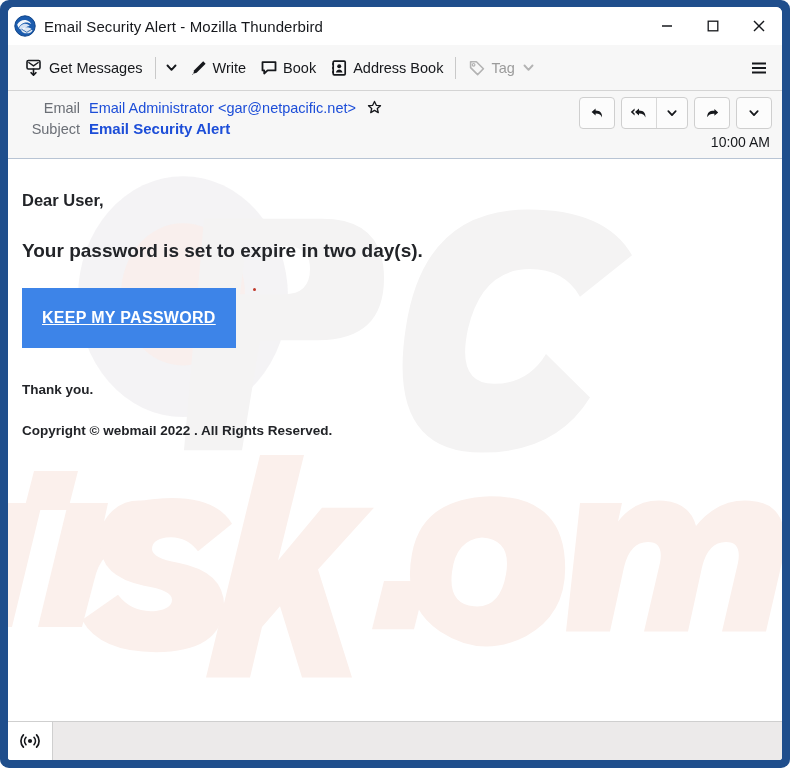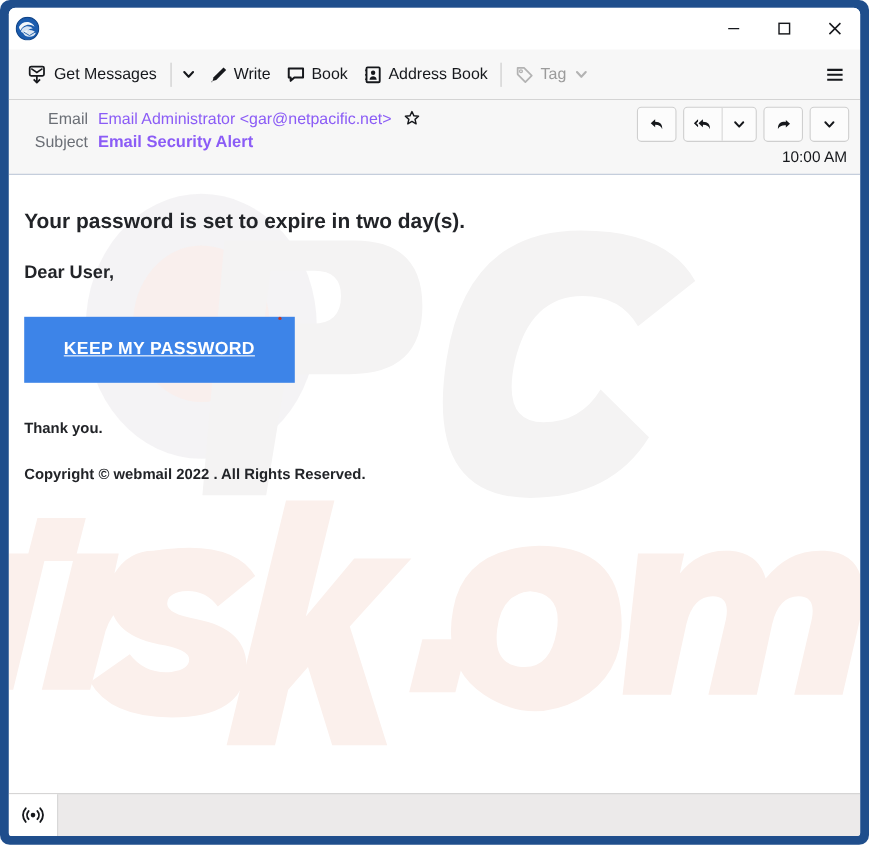--- a/index.html
+++ b/index.html
@@ -156,21 +156,21 @@
   .hdr-label {
     color: #6b6f76;
     font-size: 14.5px;
     width: 62px;
     text-align: right;
     margin-right: 9px;
     flex: 0 0 auto;
   }
   .hdr-value {
     font-size: 14.5px;
-    color: #8b5cf6;
+    color: #1d4ed8;
     white-space: nowrap;
   }
   #subject-value { font-weight: bold; font-size: 15px; }
   #star-icon { margin-left: 7px; display: inline-block; vertical-align: -2px; }
   #msg-time {
     position: absolute;
     right: 12px;
     bottom: 8px;
     font-size: 14px;
     color: #16181c;
@@ -240,21 +240,21 @@
   #p-encourage { font-size: 16.5px; line-height: 1.42; max-width: 754px; margin-bottom: 22px; }
   #cta-wrap { margin: 0 0 34px 0; }
   #cta-button {
     display: inline-block;
     background: #3d84e8;
     color: #ffffff;
     font-size: 16px;
     font-weight: bold;
     letter-spacing: 0.3px;
     text-decoration: underline;
-    padding: 21px 36px;
+    padding: 21px 20px;
     cursor: default;
   }
   #red-dot {
     position: absolute;
     left: 231px;
     top: 0px;
     width: 3px; height: 3px;
     background: #c0392b;
     border-radius: 50%;
   }
@@ -293,20 +293,21 @@
 
     <div id="titlebar">
       <svg id="tb-logo" viewBox="0 0 22 22">
         <circle cx="11" cy="11" r="10.2" fill="#1b5cae"></circle>
         <circle cx="11" cy="11" r="10.2" fill="none" stroke="#0f4489" stroke-width="1"></circle>
         <path d="M3.2 9.5c1.6-3.4 5.6-5.2 9.3-4.3 2.3.6 4.1 2.2 4.9 4.1-2.1-1.7-5-2.3-7.6-1.4-2.4.8-4.3 2.6-5.2 4.8-.8-1-1.2-2.2-1.4-3.2z" fill="#ffffff" opacity="0.95"></path>
         <path d="M5.0 13.6c.5-2.2 2.3-4 4.6-4.6 2.3-.6 4.7.2 6.2 1.9-2.6.1-5 1.6-6.2 3.9-1.6.4-3.3.1-4.6-1.2z" fill="#e9f1fb" opacity="0.9"></path>
         <ellipse cx="12.8" cy="15.3" rx="5.4" ry="3.0" fill="#ffffff" opacity="0.85"></ellipse>
         <path d="M7.6 14.2l5.2 3.1 5.2-3.1" fill="none" stroke="#2c67ab" stroke-width="0.9"></path>
       </svg>
+      <div id="tb-title">Email Security Alert - Mozilla Thunderbird</div>
 
       <div id="window-controls">
         <div class="wc-btn">
           <svg width="14" height="14" viewBox="0 0 14 14">
             <line x1="2" y1="7" x2="12" y2="7" stroke="#16181c" stroke-width="1.3"></line>
           </svg>
         </div>
         <div class="wc-btn">
           <svg width="14" height="14" viewBox="0 0 14 14">
             <rect x="2.2" y="2.2" width="9.6" height="9.6" fill="none" stroke="#16181c" stroke-width="1.3"></rect>
@@ -460,22 +461,22 @@
           <path d="M60 300 l40 0 -4 16 q14 -20 40 -18 l-12 42 q-30 -4 -38 28 l-12 40 -44 0 z"></path>
           <path d="M150 296 q56 -4 74 22 l-34 24 q-12 -14 -32 -12 q-14 2 -14 10 q0 8 26 12 q48 8 46 40 q-4 38 -68 38 q-56 0 -74 -28 l36 -22 q14 16 38 14 q16 -2 16 -10 q0 -8 -28 -12 q-46 -8 -44 -40 q2 -34 62 -36 z"></path>
           <path d="M252 258 l44 0 -26 92 44 -46 52 0 -56 54 34 94 -50 0 -22 -62 -18 18 -12 44 -44 0 z"></path>
           <path d="M376 368 l42 0 -12 42 -42 0 z"></path>
           <path d="M482 294 q66 0 74 48 q8 52 -38 74 q-44 20 -86 -4 q-38 -22 -28 -68 q10 -48 78 -50 z M474 330 q-26 2 -30 30 q-4 28 22 30 q26 2 32 -28 q6 -30 -24 -32 z"></path>
           <path d="M572 300 l42 0 -4 16 q18 -20 46 -18 q26 2 32 22 q22 -24 54 -22 q40 2 34 46 l-18 68 -44 0 16 -60 q4 -18 -12 -18 q-18 0 -24 22 l-14 56 -44 0 16 -60 q4 -18 -12 -18 q-18 0 -24 22 l-14 56 -44 0 z"></path>
         </g>
       </svg>
 
       <div id="body-content">
+        <p class="body-p" id="p-greeting">Dear User,</p>
         <p class="body-p" id="p-headline">Your password is set to expire in two day(s).</p>
-        <p class="body-p" id="p-greeting">Dear User,</p>
 
         <div id="cta-wrap" style="position:relative">
           <span id="red-dot"></span>
           <a id="cta-button" href="#">KEEP MY PASSWORD</a>
         </div>
 
         <p class="footer-p">Thank you.</p>
         <p class="footer-p" id="p-copyright">Copyright © webmail 2022 . All Rights Reserved.</p>
       </div>
     </div>

